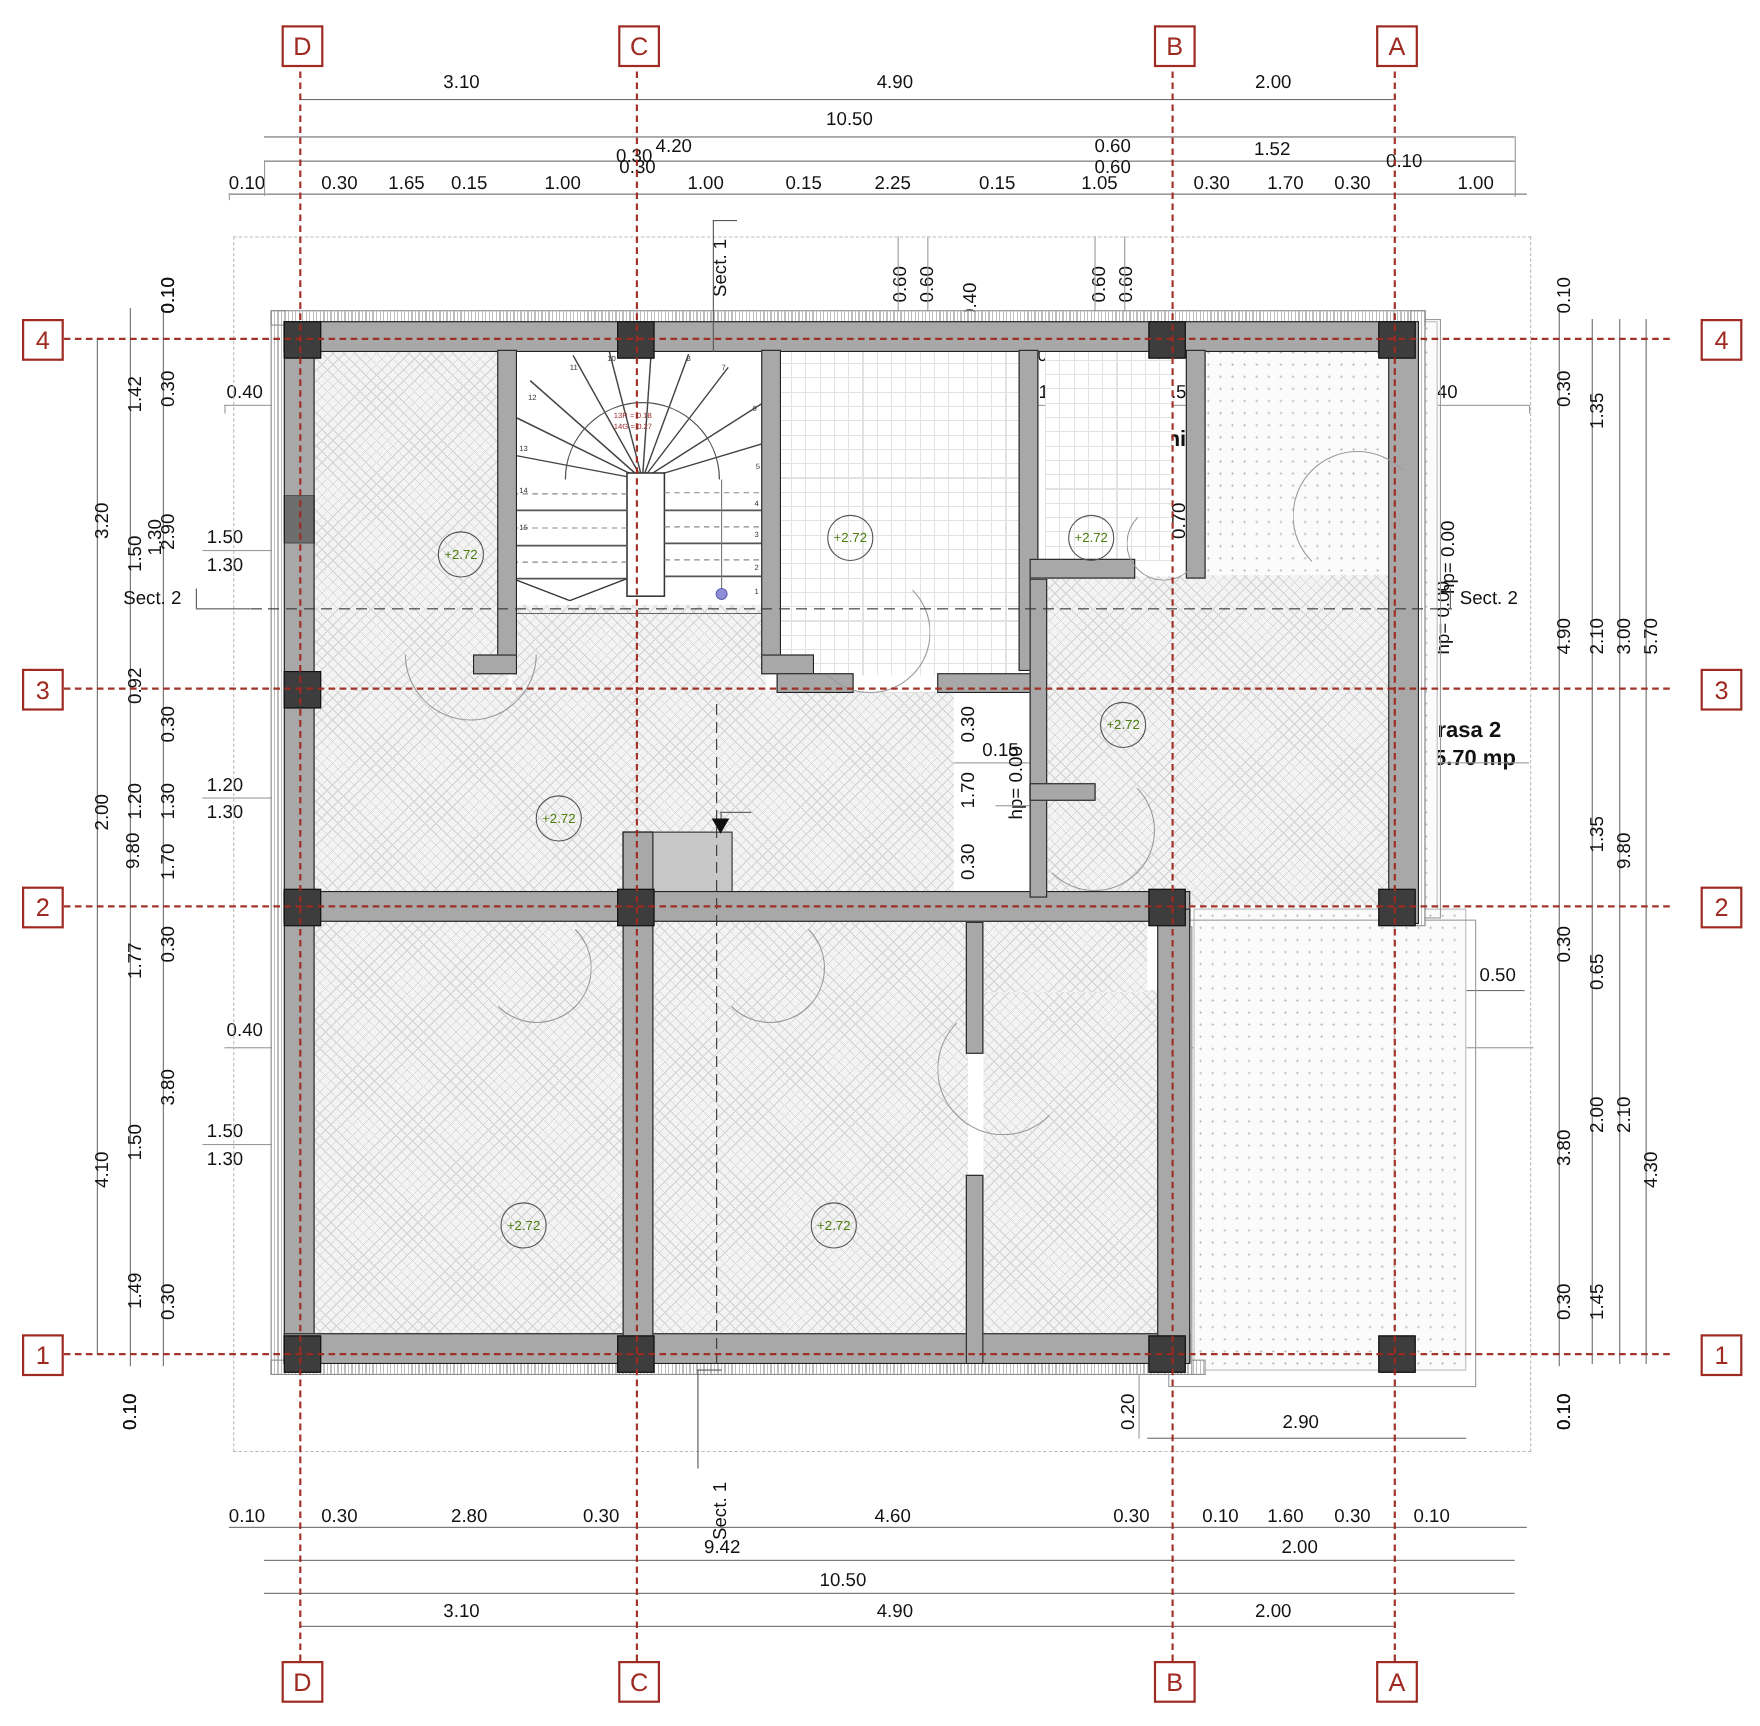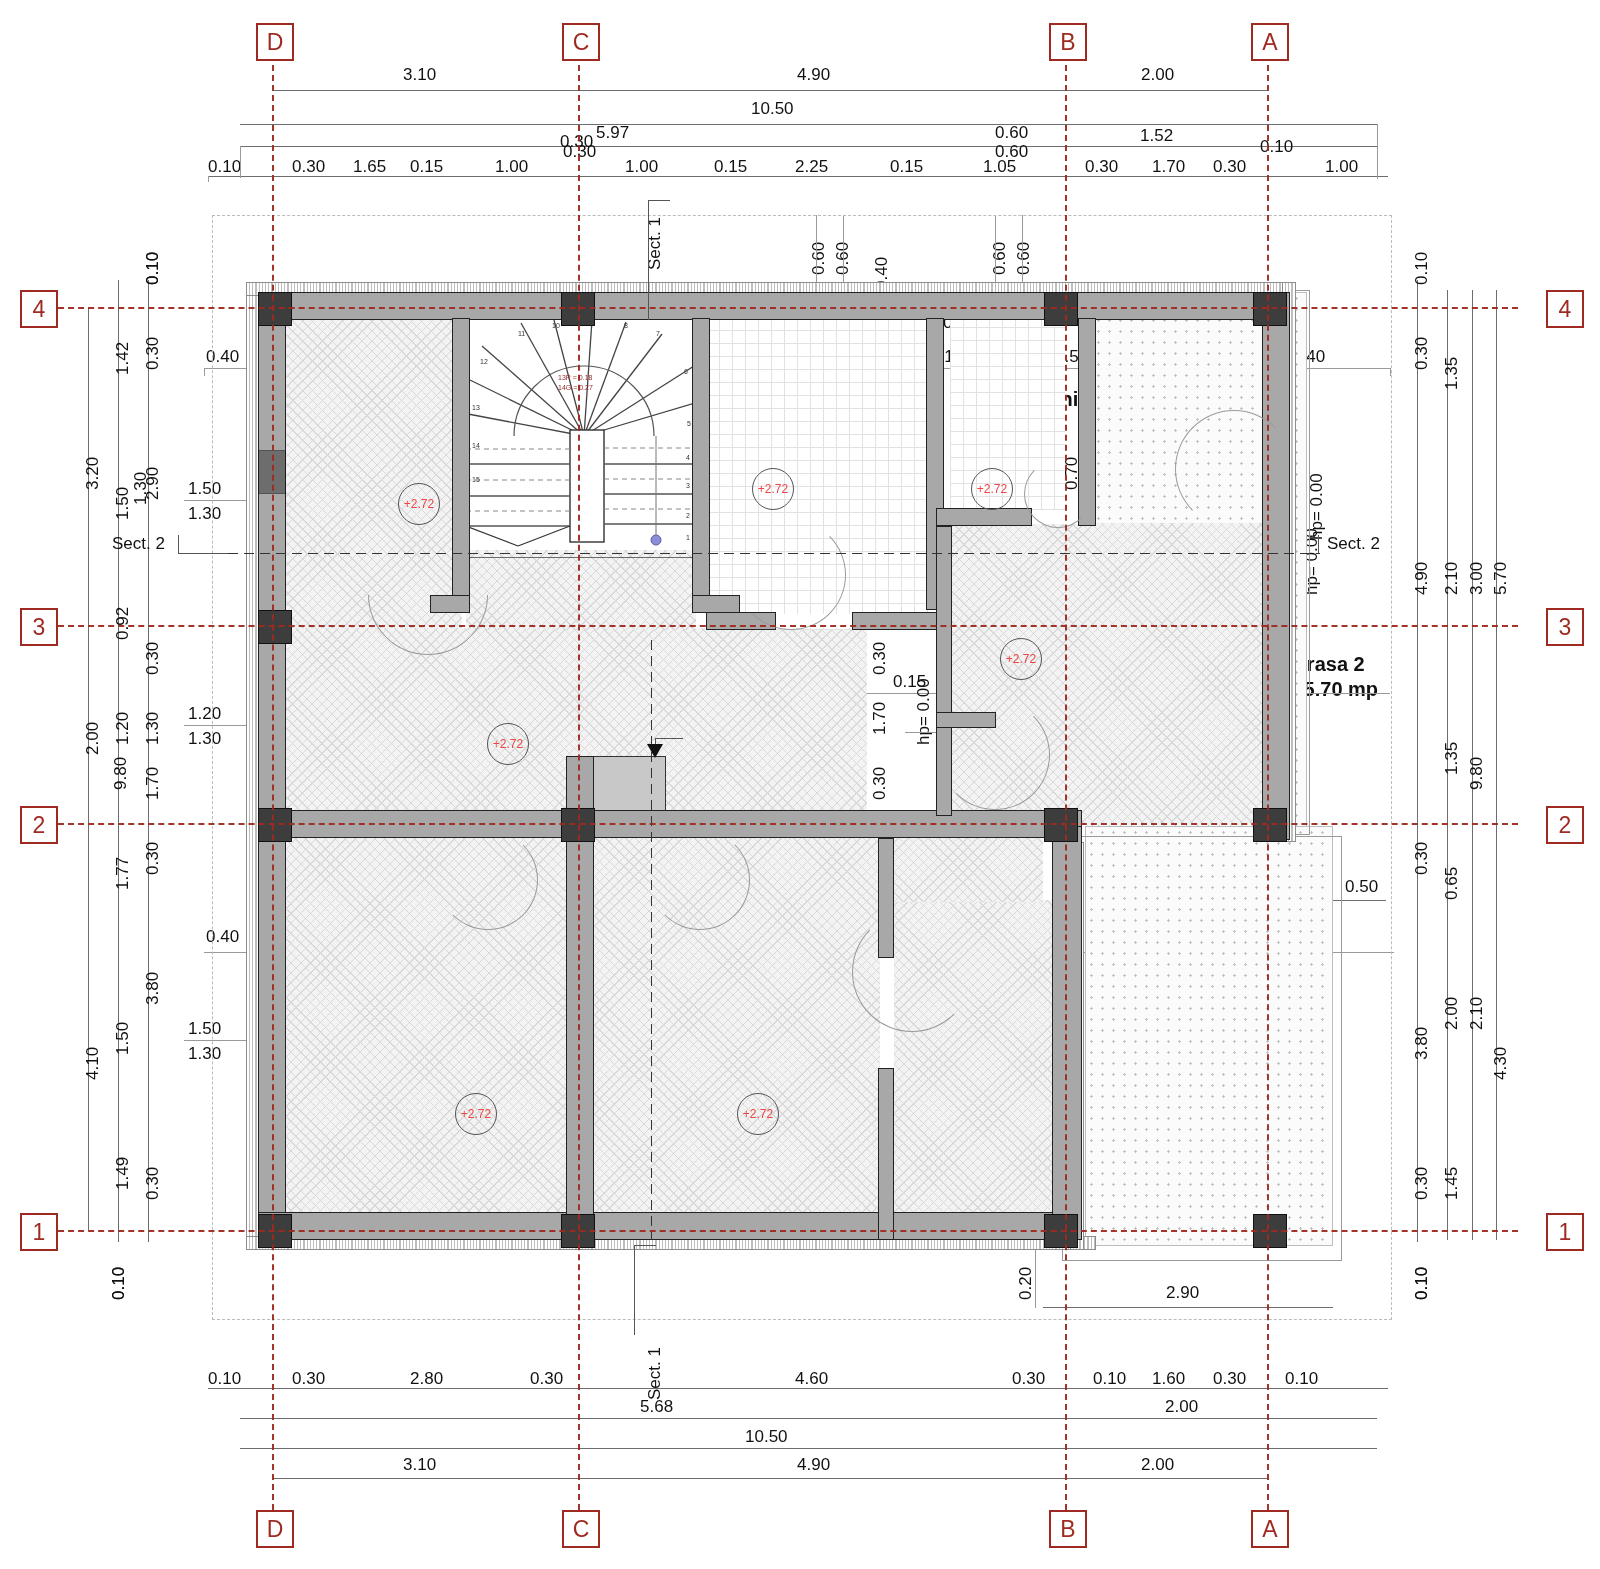--- a/index.html
+++ b/index.html
@@ -38,21 +38,21 @@
         background-image:repeating-linear-gradient(0deg,#e2e2e2 0 1px,transparent 1px 13px),
                          repeating-linear-gradient(90deg,#e2e2e2 0 1px,transparent 1px 13px);}
   .terr{position:absolute;z-index:5;box-sizing:border-box;background:#fbfbfb;
         background-image:radial-gradient(#c2c2c2 1px,transparent 1.2px);
         background-size:11px 11px;border:1px solid #bdbdbd;}
   .white{position:absolute;z-index:7;background:#fff;}
   
   .outl{position:absolute;border:1px dashed #bbb;z-index:3;box-sizing:border-box;}
   .thin{position:absolute;border:1px solid #9a9a9a;z-index:8;box-sizing:border-box;background:transparent;}
   .lvl{position:absolute;width:40px;height:40px;border:1.2px solid #555;border-radius:50%;
-       display:flex;align-items:center;justify-content:center;font-size:12px;color:#ef4444;z-index:26;background:transparent;}
+       display:flex;align-items:center;justify-content:center;font-size:12px;color:#4d7c0f;z-index:26;background:transparent;}
   .swing{position:absolute;border:1.2px solid #8e8e8e;border-radius:50%;z-index:20;
          background:transparent;box-sizing:border-box;}
   .lead{position:absolute;background:#555;z-index:24;}
   svg.stair{position:absolute;z-index:16;}
   .arrow{position:absolute;width:0;height:0;border-left:8px solid transparent;border-right:8px solid transparent;border-top:14px solid #111;z-index:25;}
 </style>
 </head>
 <body>
 
 <div id="plan">
@@ -122,21 +122,21 @@
   <div class="dl" style="left:272px;top:90px;width:995px;"></div>
   <div class="t sm" style="left:403px;top:66px;">3.10</div>
   <div class="t sm" style="left:797px;top:66px;">4.90</div>
   <div class="t sm" style="left:1141px;top:66px;">2.00</div>
 
   <div class="dl" style="left:240px;top:124px;width:1137px;"></div>
   <div class="t sm" style="left:751px;top:100px;">10.50</div>
 
   <div class="dl" style="left:240px;top:146px;width:1137px;"></div>
   <div class="t sm" style="left:560px;top:133px;">0.30</div>
-  <div class="t sm" style="left:596px;top:124px;">5.97</div>
+  <div class="t sm" style="left:596px;top:124px;">4.20</div>
   <div class="t sm" style="left:995px;top:124px;">0.60</div>
   <div class="t sm" style="left:995px;top:143px;">0.60</div>
   <div class="t sm" style="left:1140px;top:127px;">1.52</div>
   <div class="t sm" style="left:1260px;top:138px;">0.10</div>
 
   <div class="dl" style="left:208px;top:176px;width:1180px;"></div>
   <div class="t sm" style="left:208px;top:158px;">0.10</div>
   <div class="t sm" style="left:292px;top:158px;">0.30</div>
   <div class="t sm" style="left:353px;top:158px;">1.65</div>
   <div class="t sm" style="left:410px;top:158px;">0.15</div>
@@ -221,21 +221,21 @@
   <div class="t sm" style="left:410px;top:1370px;">2.80</div>
   <div class="t sm" style="left:530px;top:1370px;">0.30</div>
   <div class="t sm" style="left:795px;top:1370px;">4.60</div>
   <div class="t sm" style="left:1012px;top:1370px;">0.30</div>
   <div class="t sm" style="left:1093px;top:1370px;">0.10</div>
   <div class="t sm" style="left:1152px;top:1370px;">1.60</div>
   <div class="t sm" style="left:1213px;top:1370px;">0.30</div>
   <div class="t sm" style="left:1285px;top:1370px;">0.10</div>
 
   <div class="dl" style="left:240px;top:1418px;width:1137px;"></div>
-  <div class="t sm" style="left:640px;top:1398px;">5.68</div>
+  <div class="t sm" style="left:640px;top:1398px;">9.42</div>
   <div class="t sm" style="left:1165px;top:1398px;">2.00</div>
 
   <div class="dl" style="left:240px;top:1448px;width:1137px;"></div>
   <div class="t sm" style="left:745px;top:1428px;">10.50</div>
 
   <div class="dl" style="left:272px;top:1478px;width:995px;"></div>
   <div class="t sm" style="left:403px;top:1456px;">3.10</div>
   <div class="t sm" style="left:797px;top:1456px;">4.90</div>
   <div class="t sm" style="left:1141px;top:1456px;">2.00</div>
 

